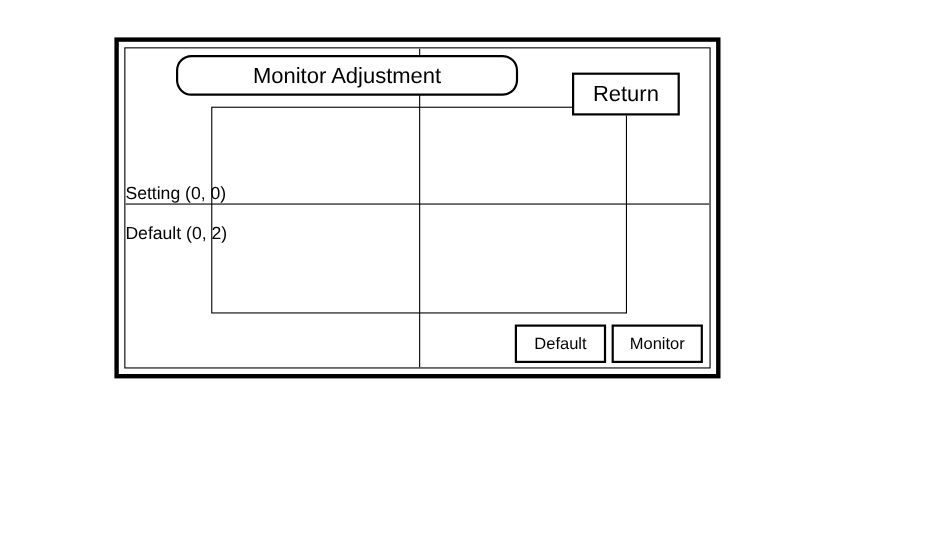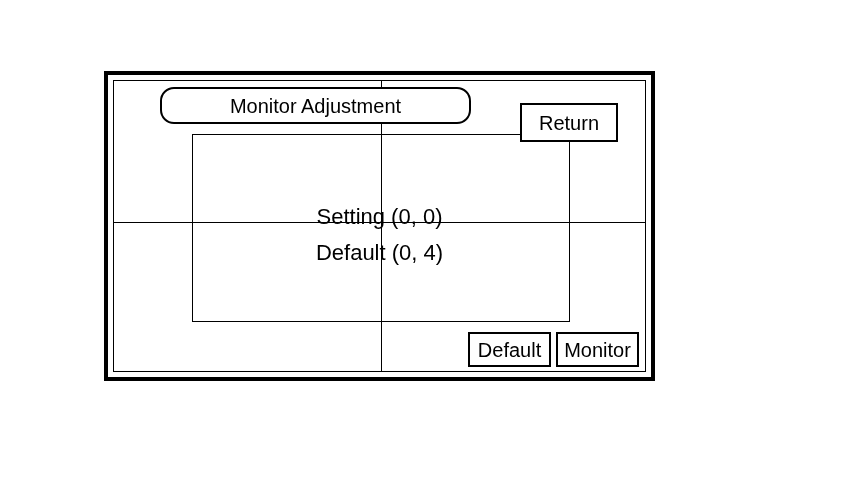--- a/index.html
+++ b/index.html
@@ -19,21 +19,20 @@
   
   .device-frame {
     position: absolute;
     left: 104px;
     top: 34px;
     width: 551px;
     height: 310px;
     box-sizing: border-box;
     border: 4px solid #000000;
     background: #ffffff;
-    margin-top: 37px;
   }
 
   
   .screen {
     position: absolute;
     left: 5px;
     top: 5px;
     right: 5px;
     bottom: 5px;
     box-sizing: border-box;
@@ -107,22 +106,21 @@
     font-size: 20px;
     line-height: 1;
     white-space: nowrap;
     z-index: 5;
   }
 
   
   .readout {
     position: absolute;
     width: 100%;
-    text-align: center;
-    font-size: 22px;
+    font-size: 16px;
     line-height: 1;
     white-space: nowrap;
     z-index: 4;
   }
   .readout-setting { top: 125px; }
   .readout-default { top: 161px; }
 
   
   .bottom-buttons {
     position: absolute;
@@ -134,21 +132,21 @@
   }
   .action-button {
     width: 83px;
     height: 35px;
     box-sizing: border-box;
     border: 2px solid #000000;
     background: #ffffff;
     display: flex;
     align-items: center;
     justify-content: center;
-    font-size: 20px;
+    font-size: 15px;
     line-height: 1;
     white-space: nowrap;
   }
 </style>
 </head>
 <body>
 
 <div class="device-frame">
   <div class="screen">
 
@@ -156,21 +154,21 @@
     <div class="crosshair-h"></div>
 
     <div class="adjust-rect"></div>
 
     <div class="title-button">Monitor Adjustment</div>
 
     <div class="return-button">Return</div>
 
     <div class="readout readout-setting">Setting (0, 0)</div>
 
-    <div class="readout readout-default">Default (0, 4)</div>
+    <div class="readout readout-default">Default (0, 2)</div>
 
     <div class="bottom-buttons">
       <div class="action-button">Default</div>
       <div class="action-button">Monitor</div>
     </div>
 
   </div>
 </div>
 
 </body></html>

